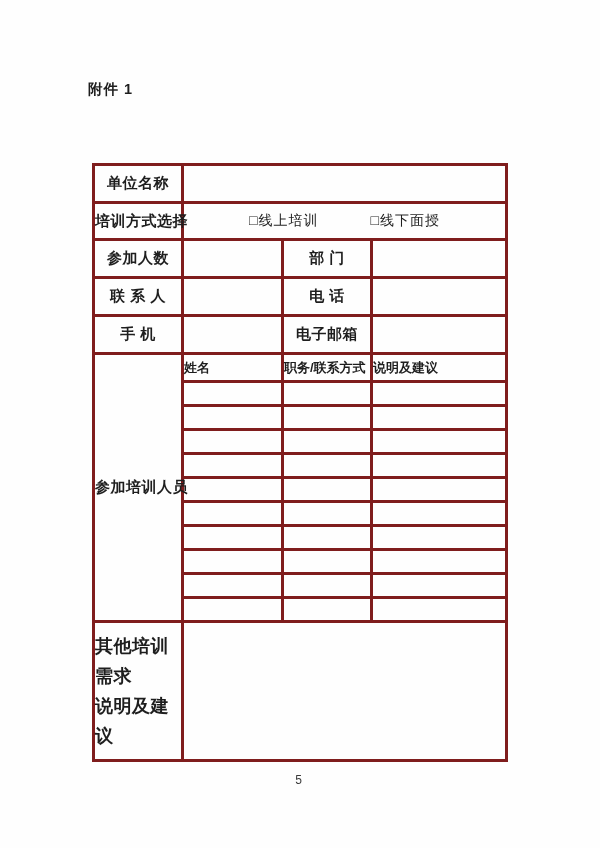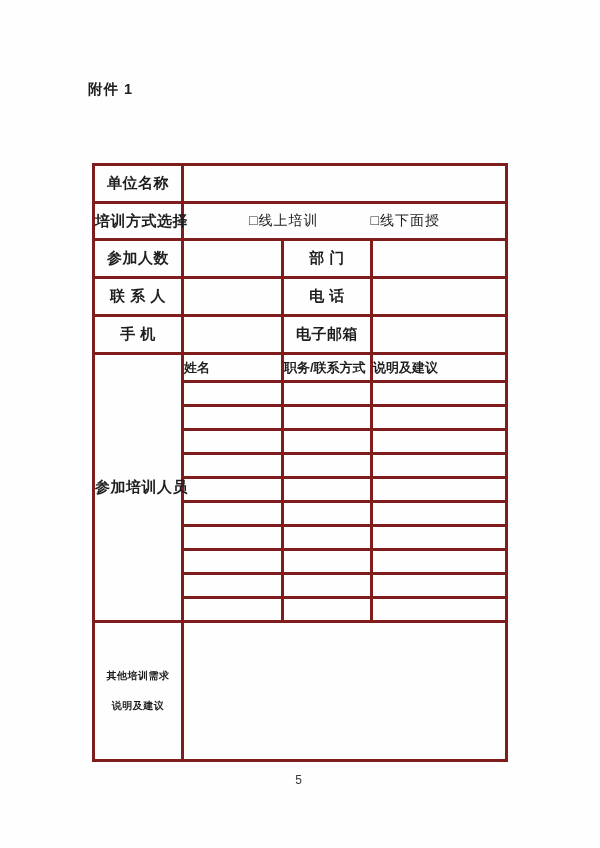--- a/index.html
+++ b/index.html
@@ -36,22 +36,22 @@
   td.sub{
     text-align:left;vertical-align:middle;
     font-weight:bold;font-size:13px;white-space:nowrap;
   }
   tr.r1{height:38px;} tr.r2{height:37px;padding-left:44px;}
   tr.r3,tr.r4,tr.r5{height:38px;}
   tr.ph{height:28px;}
   tr.prow{height:24px;}
   tr.rlast{height:139px;}
   td.other-lbl{
-    text-align:center;vertical-align:middle;
-    font-weight:bold;font-size:10px;letter-spacing:0.5px;line-height:30px;
+    vertical-align:middle;
+    font-weight:bold;font-size:18px;letter-spacing:0.5px;line-height:30px;
   }
   .pageno{
     position:absolute;left:92px;top:773px;width:413px;text-align:center;
     font-size:12px;color:#3a3a3a;
   }
 </style>
 </head>
 <body>
 
 <div class="doc">

